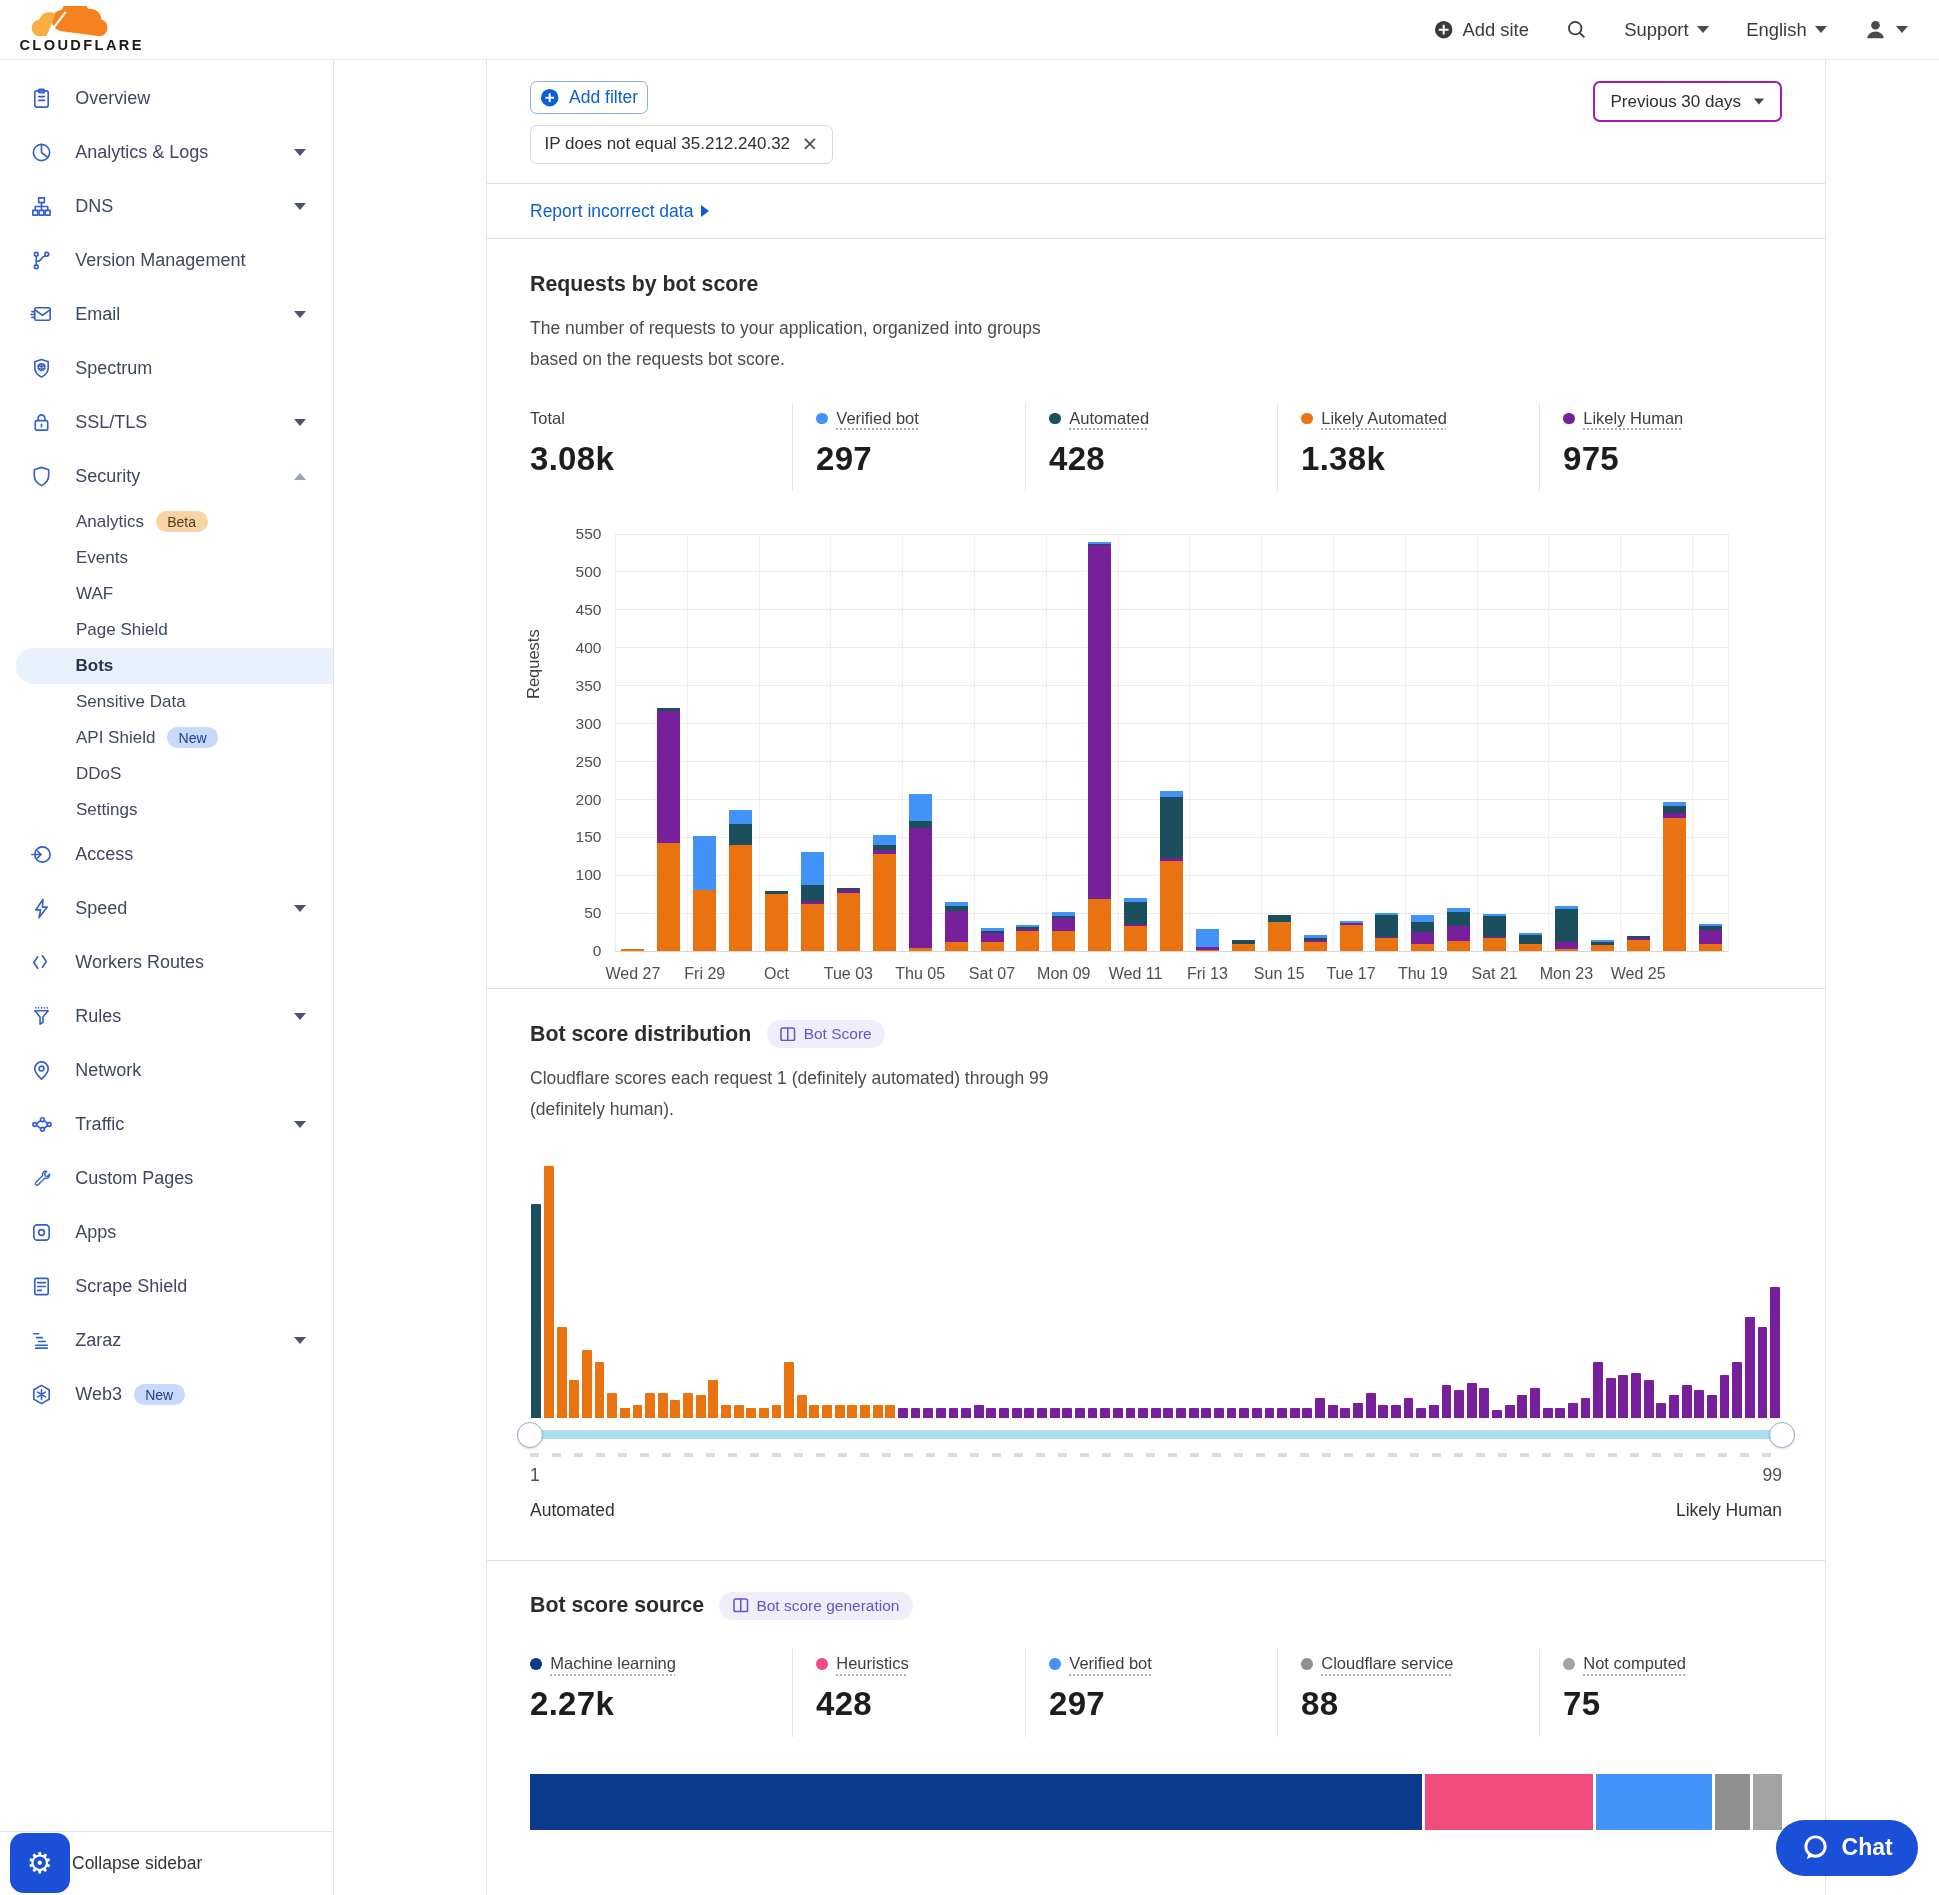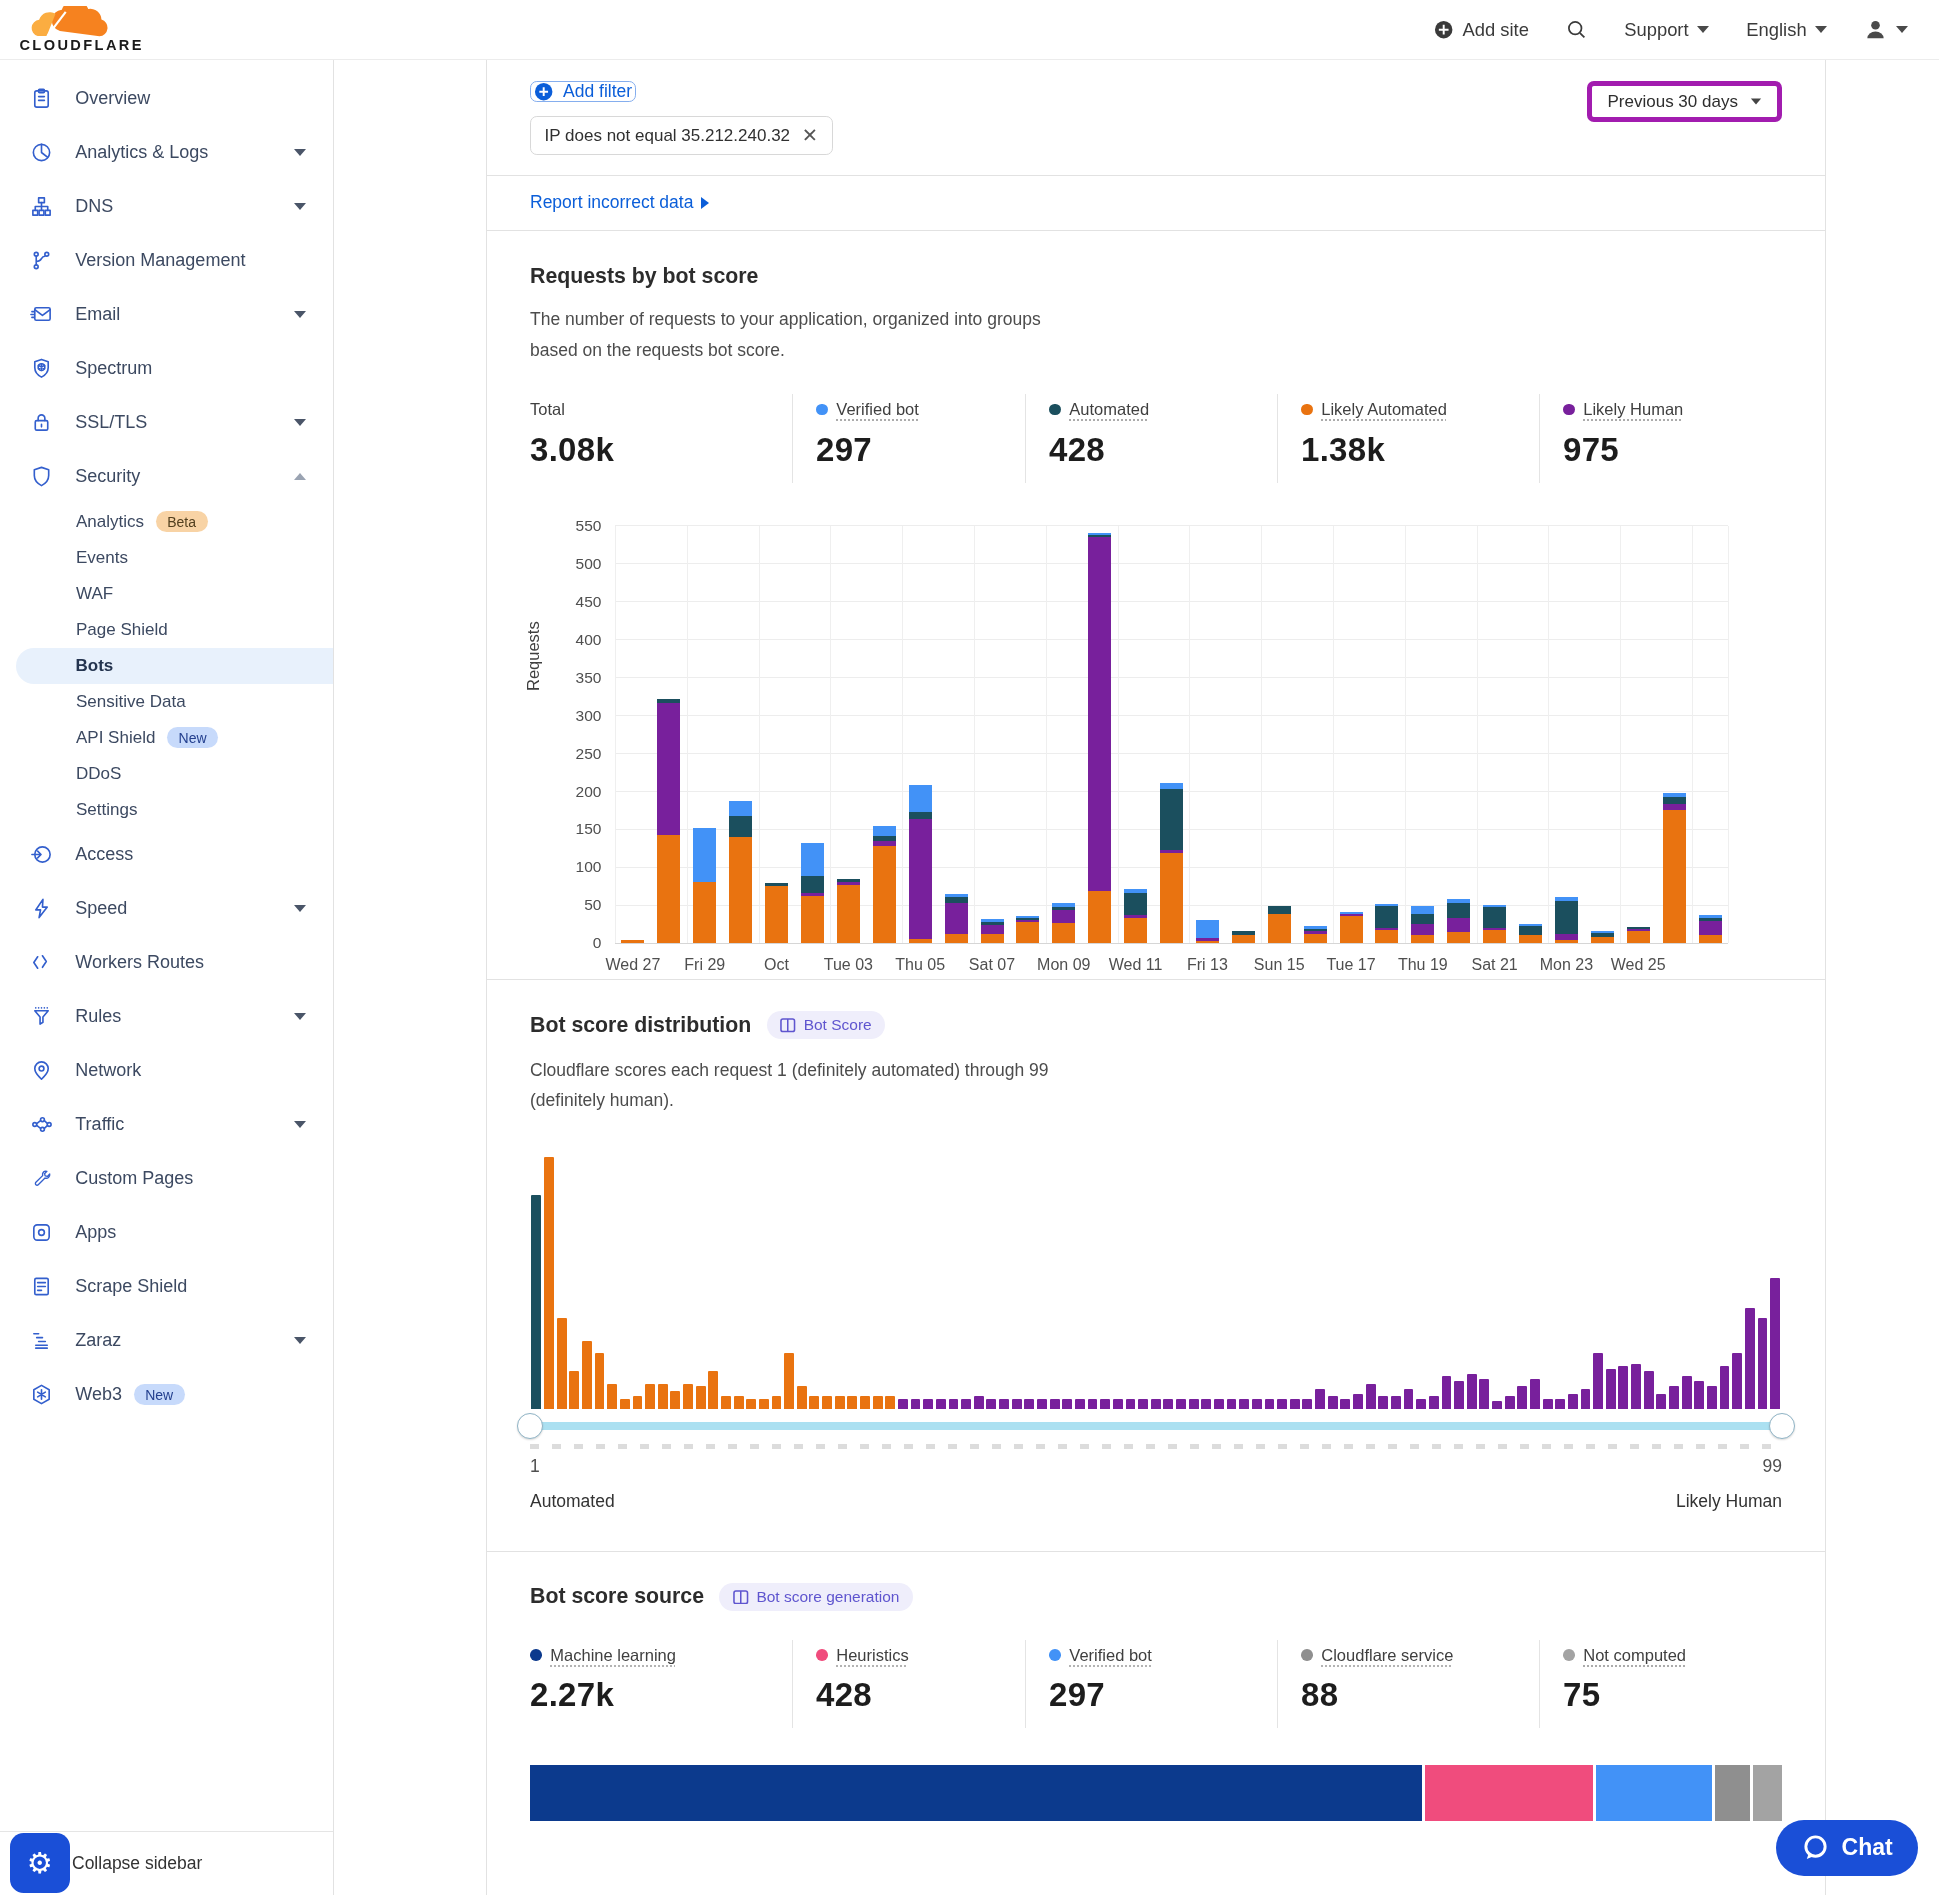--- a/index.html
+++ b/index.html
@@ -47,27 +47,27 @@
     border-radius:13.6px; display:flex; align-items:center; justify-content:center; z-index:60;
     color:#fff; font-size:29px; cursor:pointer; }
 
   
   .main { position:absolute; top:60px; left:486px; width:1340px; min-height:1835px;
     border-left:1px solid #e2e2e2; border-right:1px solid #e2e2e2; background:#fff; }
   .section { padding:0 43px; }
   .divider { border-bottom:1px solid #e2e2e2; }
 
   .filter-sec { padding:21.3px 43px 19.4px 43px; position:relative; }
-  .btn-addfilter { display:inline-flex; align-items:center; gap:9.7px; height:21px; padding:0 3px;
+  .btn-addfilter { display:inline-flex; align-items:center; gap:9.7px; height:33px; padding:0 9px;
     border:1px solid #85aeee; border-radius:6.8px; background:#fff; color:#0b5ed9; font-size:17.5px; cursor:pointer; }
   .chip { display:inline-flex; align-items:center; gap:11.6px; height:39px; padding:0 13.6px;
     border:1px solid #d8d8d8; border-radius:6.8px; font-size:17px; color:#303030; margin-top:10.7px; background:#fff; }
   .chip .x { color:#555; font-size:19.4px; cursor:pointer; line-height:1; }
   .btn-range { position:absolute; right:43px; top:21.3px; display:inline-flex; align-items:center; gap:11.6px;
-    height:41px; padding:0 15.5px; border:5px solid #a21caf; border-radius:6.8px; background:#fff;
+    height:41px; padding:0 15.5px; border:2px solid #a21caf; border-radius:6.8px; background:#fff;
     font-size:17px; color:#2e2e2e; cursor:pointer; }
   .btn-range .caret { border-top-color:#444; transform:scale(.85); }
 
   .report-row { padding:16.5px 43px; }
   .report-link { color:#0b5ed9; font-size:17.5px; cursor:pointer; display:inline-flex; align-items:center; gap:7.8px; }
   .report-link .play { width:0; height:0; border-top:6.8px solid transparent; border-bottom:6.8px solid transparent;
     border-left:8.7px solid #0b5ed9; }
 
   .card-title { font-size:21.3px; font-weight:700; color:#2c2c2c; }
   .card-desc { font-size:17.5px; color:#4c4c4c; line-height:1.75; max-width:534px; margin-top:15.5px; }

